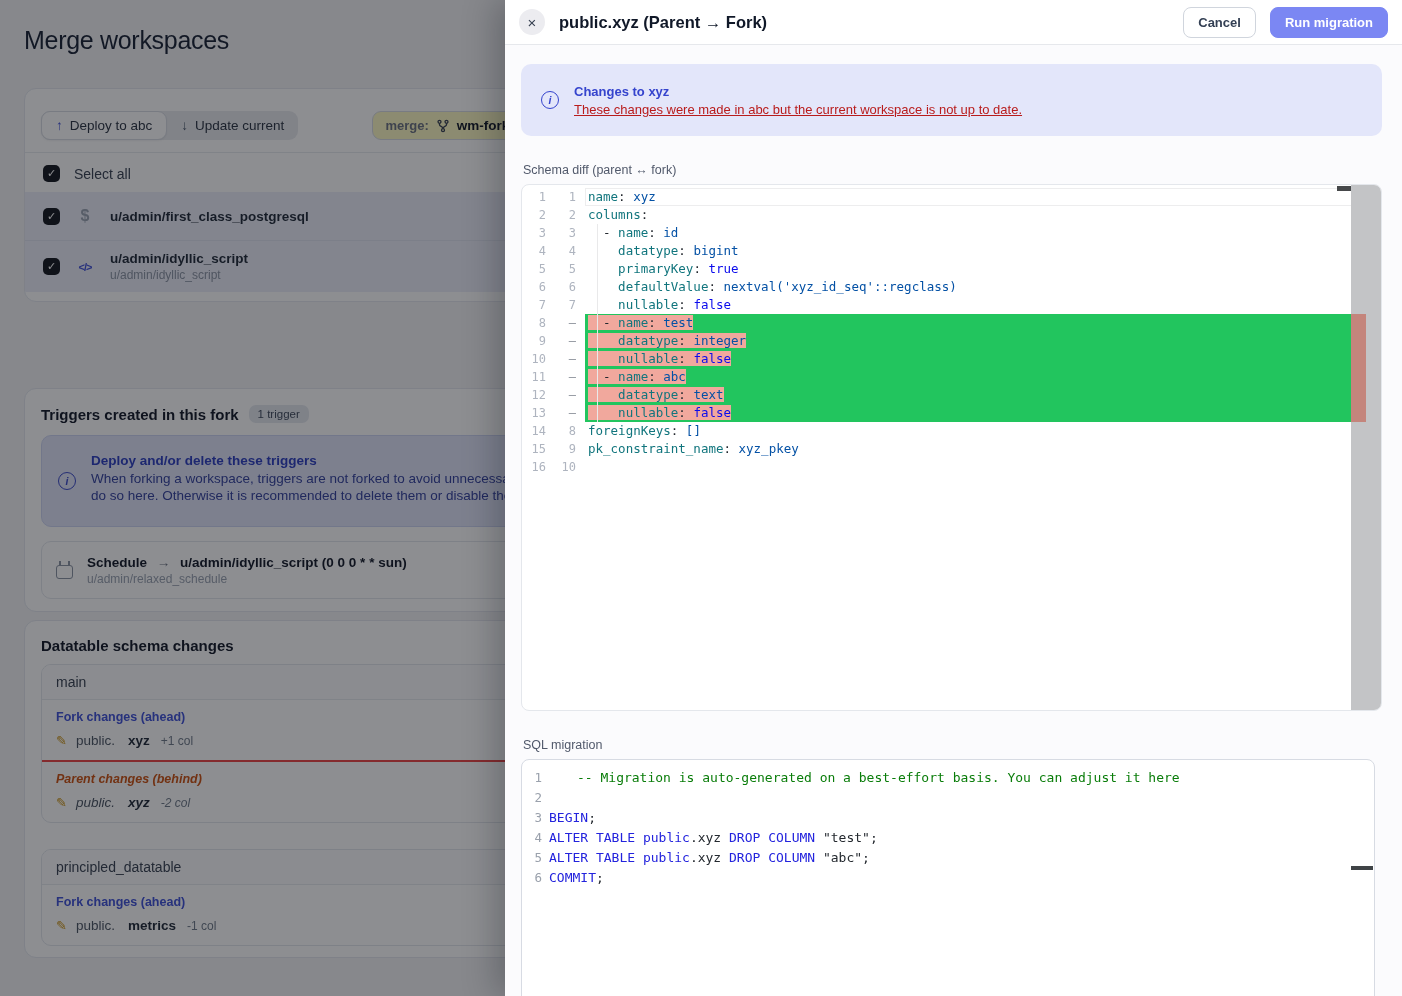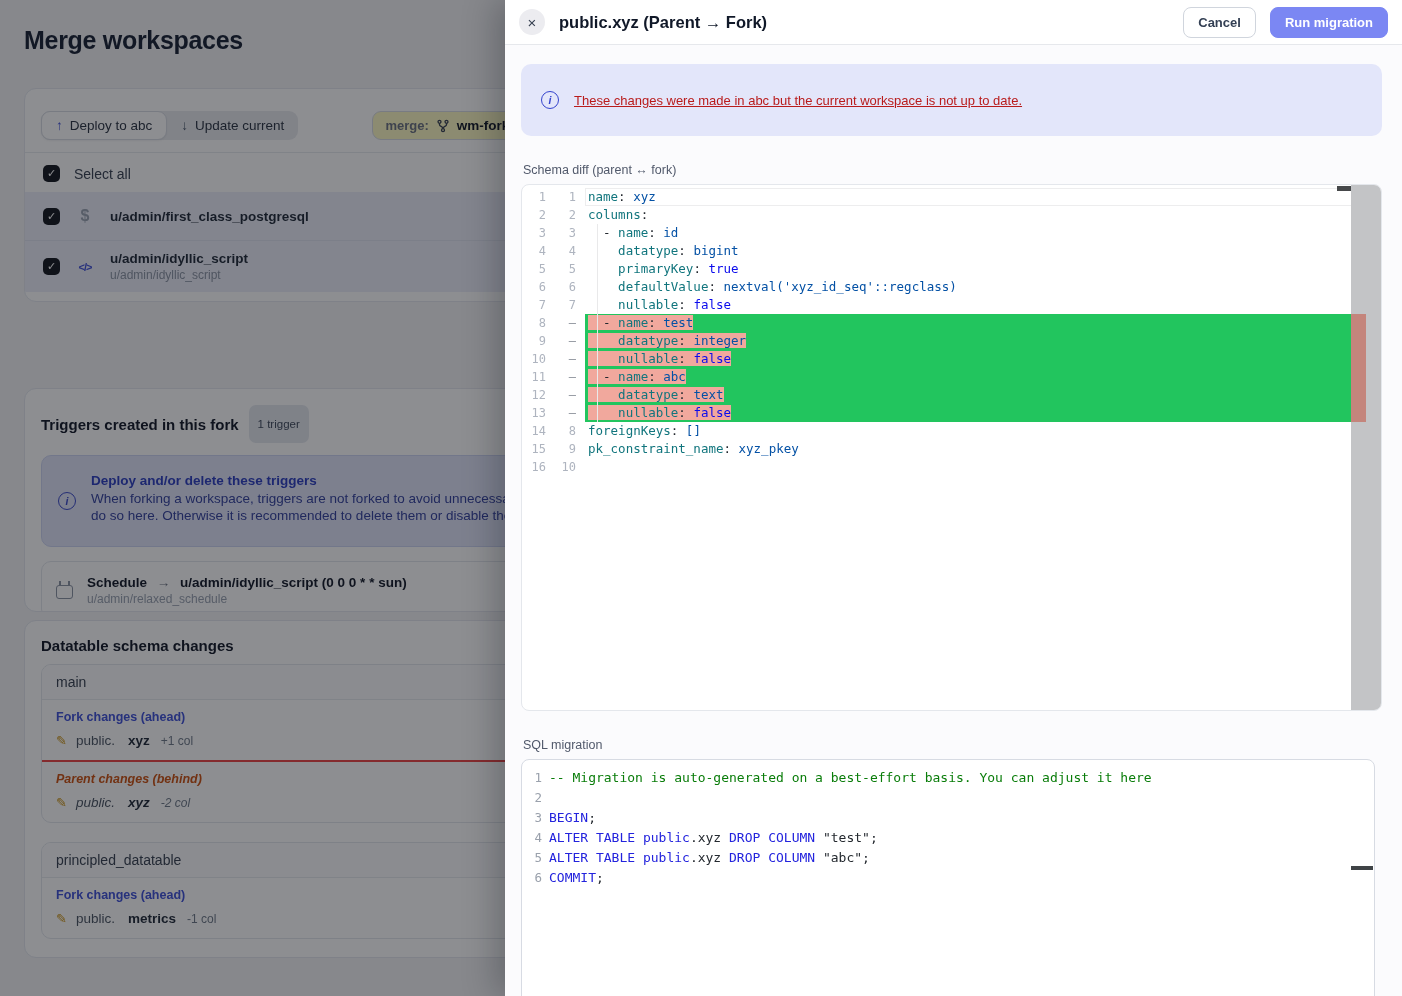--- a/index.html
+++ b/index.html
@@ -2,21 +2,21 @@
 <html><head>
 <meta charset="utf-8">
 <style>
   html,body{margin:0;padding:0;}
   body{width:1402px;height:996px;position:relative;overflow:hidden;
        font-family:"Liberation Sans","DejaVu Sans",sans-serif;background:#f3f4f6;color:#111827;}
   .mono{font-family:"DejaVu Sans Mono","Liberation Mono",monospace;}
 
   
   #left-page{position:absolute;inset:0;background:#f3f4f6;}
-  .h1{position:absolute;left:24px;top:26px;font-size:25px;font-weight:700;color:#172033;letter-spacing:-0.3px;}
+  .h1{position:absolute;left:24px;top:26px;font-size:25px;font-weight:400;color:#172033;letter-spacing:-0.3px;}
   .card{position:absolute;left:24px;width:680px;background:#fff;border:1px solid #e4e7ee;border-radius:12px;box-sizing:border-box;overflow:hidden;}
   #card-top{top:88px;height:214px;}
   .toolbar{display:flex;align-items:center;gap:14px;padding:22px 16px 12px 16px;}
   .seg{display:flex;background:#e9ebef;border-radius:9px;padding:0;}
   .seg-btn{display:flex;align-items:center;gap:7px;font-size:13.5px;font-weight:500;color:#2a3342;padding:6px 14px;border-radius:9px;cursor:pointer;}
   .seg-btn.active{background:#fff;border:1px solid #d7dbe2;box-shadow:0 1px 2px rgba(16,24,40,.06);}
   .arrow-up{color:#4353d8;font-weight:700;}
   .arrow-dn{color:#475569;font-weight:700;}
   .merge-chip{display:flex;align-items:center;gap:7px;border:1px solid #d7dbe2;border-radius:9px;padding:6px 12px;background:#fef9c3;margin-left:60px;}
   .merge-lbl{color:#6b7280;font-weight:600;font-size:13px;}
@@ -28,21 +28,21 @@
   .item-row{display:flex;align-items:center;gap:16px;padding:10px 16px 10px 18px;background:#edeffa;min-height:28px;}
   .item-row + .item-row{border-top:1px solid #dfe2f0;}
   .dollar-ic{color:#9aa3b2;font-size:16px;font-weight:600;width:18px;text-align:center;}
   .code-ic{color:#4050d8;font-size:11px;font-weight:700;width:18px;text-align:center;letter-spacing:-1px;}
   .item-title{font-size:13.5px;font-weight:700;color:#1f2937;text-align:right;}
   .item-sub{font-size:12px;color:#8a93a3;margin-top:2px;}
 
   #card-trig{top:388px;height:224px;}
   .sec-head{display:flex;align-items:center;gap:10px;padding:16px 16px 6px 16px;}
   .sec-title{font-size:15px;font-weight:700;color:#111827;}
-  .badge{background:#e5e8ef;color:#3f4a5c;font-size:11.5px;font-weight:500;border-radius:7px;padding:13px 9px;}
+  .badge{background:#e5e8ef;color:#3f4a5c;font-size:11.5px;font-weight:500;border-radius:7px;padding:3px 9px;}
   .info-box{margin:6px 16px 0 16px;background:#e1e5f9;border:1px solid #cdd4f2;border-radius:10px;display:flex;gap:15px;padding:17px 16px;height:56px;box-sizing:content-box;}
   .info-ic{width:16px;height:16px;border:1.4px solid #3a49c9;border-radius:50%;color:#3a49c9;font-size:10.5px;font-weight:700;display:flex;align-items:center;justify-content:center;flex:none;align-self:center;font-style:italic;}
   .info-title{font-size:13.5px;font-weight:700;color:#2c3ec0;margin-bottom:3px;}
   .info-line{font-size:13.5px;color:#33419e;line-height:16.5px;white-space:nowrap;}
   .sched{margin:14px 16px 0 16px;border:1px solid #e3e6ec;border-radius:10px;display:flex;align-items:center;gap:14px;padding:9px 14px;height:38px;}
   .cal-ic{width:15px;height:12px;border:1.6px solid #8a93a3;border-radius:3px;position:relative;flex:none;margin-top:3px;}
   .cal-ic:before,.cal-ic:after{content:"";position:absolute;top:-5px;width:2px;height:4px;background:#8a93a3;}
   .cal-ic:before{left:2px;} .cal-ic:after{right:2px;}
   .sched-main{font-size:13.5px;color:#111827;white-space:nowrap;}
   .sched-lbl{font-weight:700;} .sched-arr{color:#6b7280;padding:0 6px;}
@@ -96,21 +96,21 @@
   #diff-ruler{position:absolute;top:0;right:0;bottom:0;width:30px;background:#c3c4c6;}
   #ruler-del{position:absolute;left:0;width:15px;background:#c4857c;}
   #diff-thumb{position:absolute;right:30px;top:1px;width:14px;height:5px;background:#46484a;z-index:3;}
 
   
   #sql-ed{position:relative;flex:none;height:300px;background:#fff;border:1px solid #d7dbe3;border-radius:8px;box-sizing:border-box;overflow:hidden;margin-right:7px;}
   .sq-rows{padding-top:8px;}
   .sq-row{display:flex;height:20px;align-items:center;font-size:13px;line-height:20px;white-space:pre;}
   .sq-g{flex:none;width:20px;text-align:right;color:#9aa1ac;font-size:12.5px;}
   .sq-content{flex:1;padding-left:7px;}
-  .tk-c{color:#0a7d0a;} .tk-q{color:#2323dd;margin-top:35px;}
+  .tk-c{color:#0a7d0a;margin-left:28px;} .tk-q{color:#2323dd;margin-top:35px;}
   #sql-thumb{position:absolute;right:1px;top:106px;width:22px;height:4px;background:#3f4346;}
 </style>
 </head>
 <body>
 
 <div id="left-page">
   <div class="h1">Merge workspaces</div>
 
   <div class="card" id="card-top">
     <div class="toolbar">
@@ -207,21 +207,21 @@
           <div class="chg-sec">
             <div class="chg-lbl parent">Parent changes (behind)</div>
             <div class="chg-row">
               <span class="pencil-ic">✎</span>
               <span>public.</span>
               <span class="chg-table">xyz</span>
               <span class="chg-delta">-2 col</span>
             </div>
           </div>
         </div>
-        <div class="inner-card" style="margin-top: 19px;">
+        <div class="inner-card" style="margin-top: 26px;">
           <div class="inner-head">principled_datatable</div>
           <div class="chg-sec">
             <div class="chg-lbl fork">Fork changes (ahead)</div>
             <div class="chg-row">
               <span class="pencil-ic">✎</span>
               <span>public.</span>
               <span class="chg-table">metrics</span>
               <span class="chg-delta">-1 col</span>
             </div>
           </div>
@@ -237,20 +237,21 @@
     <span class="close-btn">×</span>
     <span class="modal-title">public.xyz (Parent → Fork)</span>
     <button class="btn btn-cancel">Cancel</button>
     <button class="btn btn-run">Run migration</button>
   </div>
 
   <div id="modal-body">
     <div class="banner">
       <span class="info-ic">i</span>
       <div>
+        <div class="banner-title">Changes to xyz</div>
         <div class="banner-body">These changes were made in abc but the current workspace is not up to date.</div>
       </div>
     </div>
 
     <div class="ed-label">Schema diff (parent ↔ fork)</div>
     <div id="diff-ed" class="mono">
       <div class="dl-rows" id="diff-rows">
           <div class="dl-row cur"><span class="dl-g1">1</span><span class="dl-g2">1</span><span class="dl-content"><span><span class="tk-k">name</span><span class="tk-p">: </span><span class="tk-v">xyz</span></span></span></div>
           <div class="dl-row"><span class="dl-g1">2</span><span class="dl-g2">2</span><span class="dl-content"><span><span class="tk-k">columns</span><span class="tk-p">:</span></span></span></div>
           <div class="dl-row"><span class="dl-g1">3</span><span class="dl-g2">3</span><span class="dl-content"><span><span class="tk-p">  - </span><span class="tk-k">name</span><span class="tk-p">: </span><span class="tk-v">id</span></span></span></div>

